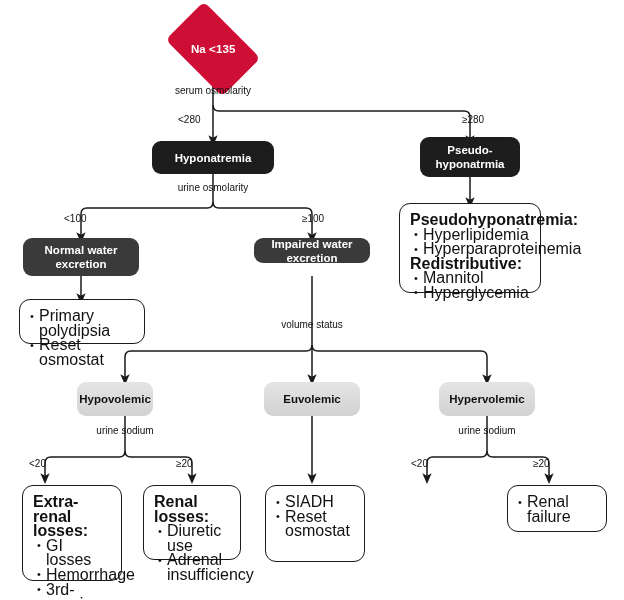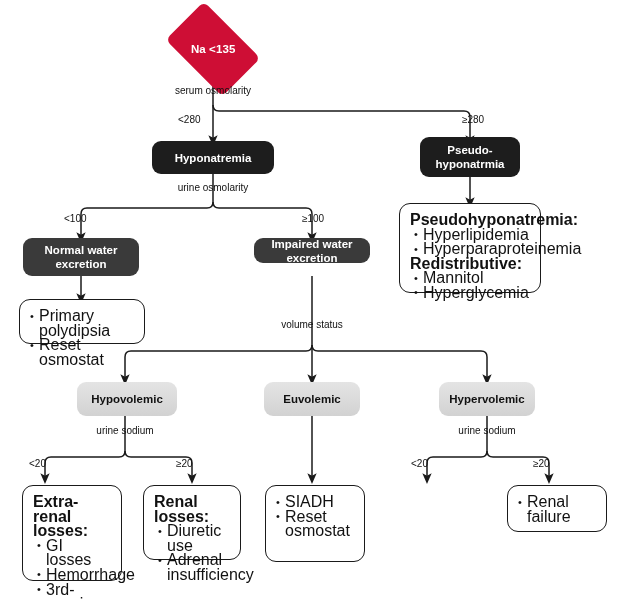--- a/index.html
+++ b/index.html
@@ -173,21 +173,21 @@
   <div class="node state dark" style="left:23px; top:238px; width:116px; height:38px; flex-direction:column;">
     <span>Normal water</span>
     <span>excretion</span>
   </div>
 
   <div class="node state dark" style="left:254px; top:238px; width:116px; height:25px; flex-direction:column;">
     <span>Impaired water</span>
     <span>excretion</span>
   </div>
 
-  <div class="node vol" style="left:77px; top:382px; width:100px; height:34px;">
+  <div class="node vol" style="left:77px; top:382px; width:76px; height:34px;">
     <span>Hypovolemic</span>
   </div>
 
   <div class="node vol" style="left:264px; top:382px; width:96px; height:34px;">
     <span>Euvolemic</span>
   </div>
 
   <div class="node vol" style="left:439px; top:382px; width:96px; height:34px;">
     <span>Hypervolemic</span>
   </div>

